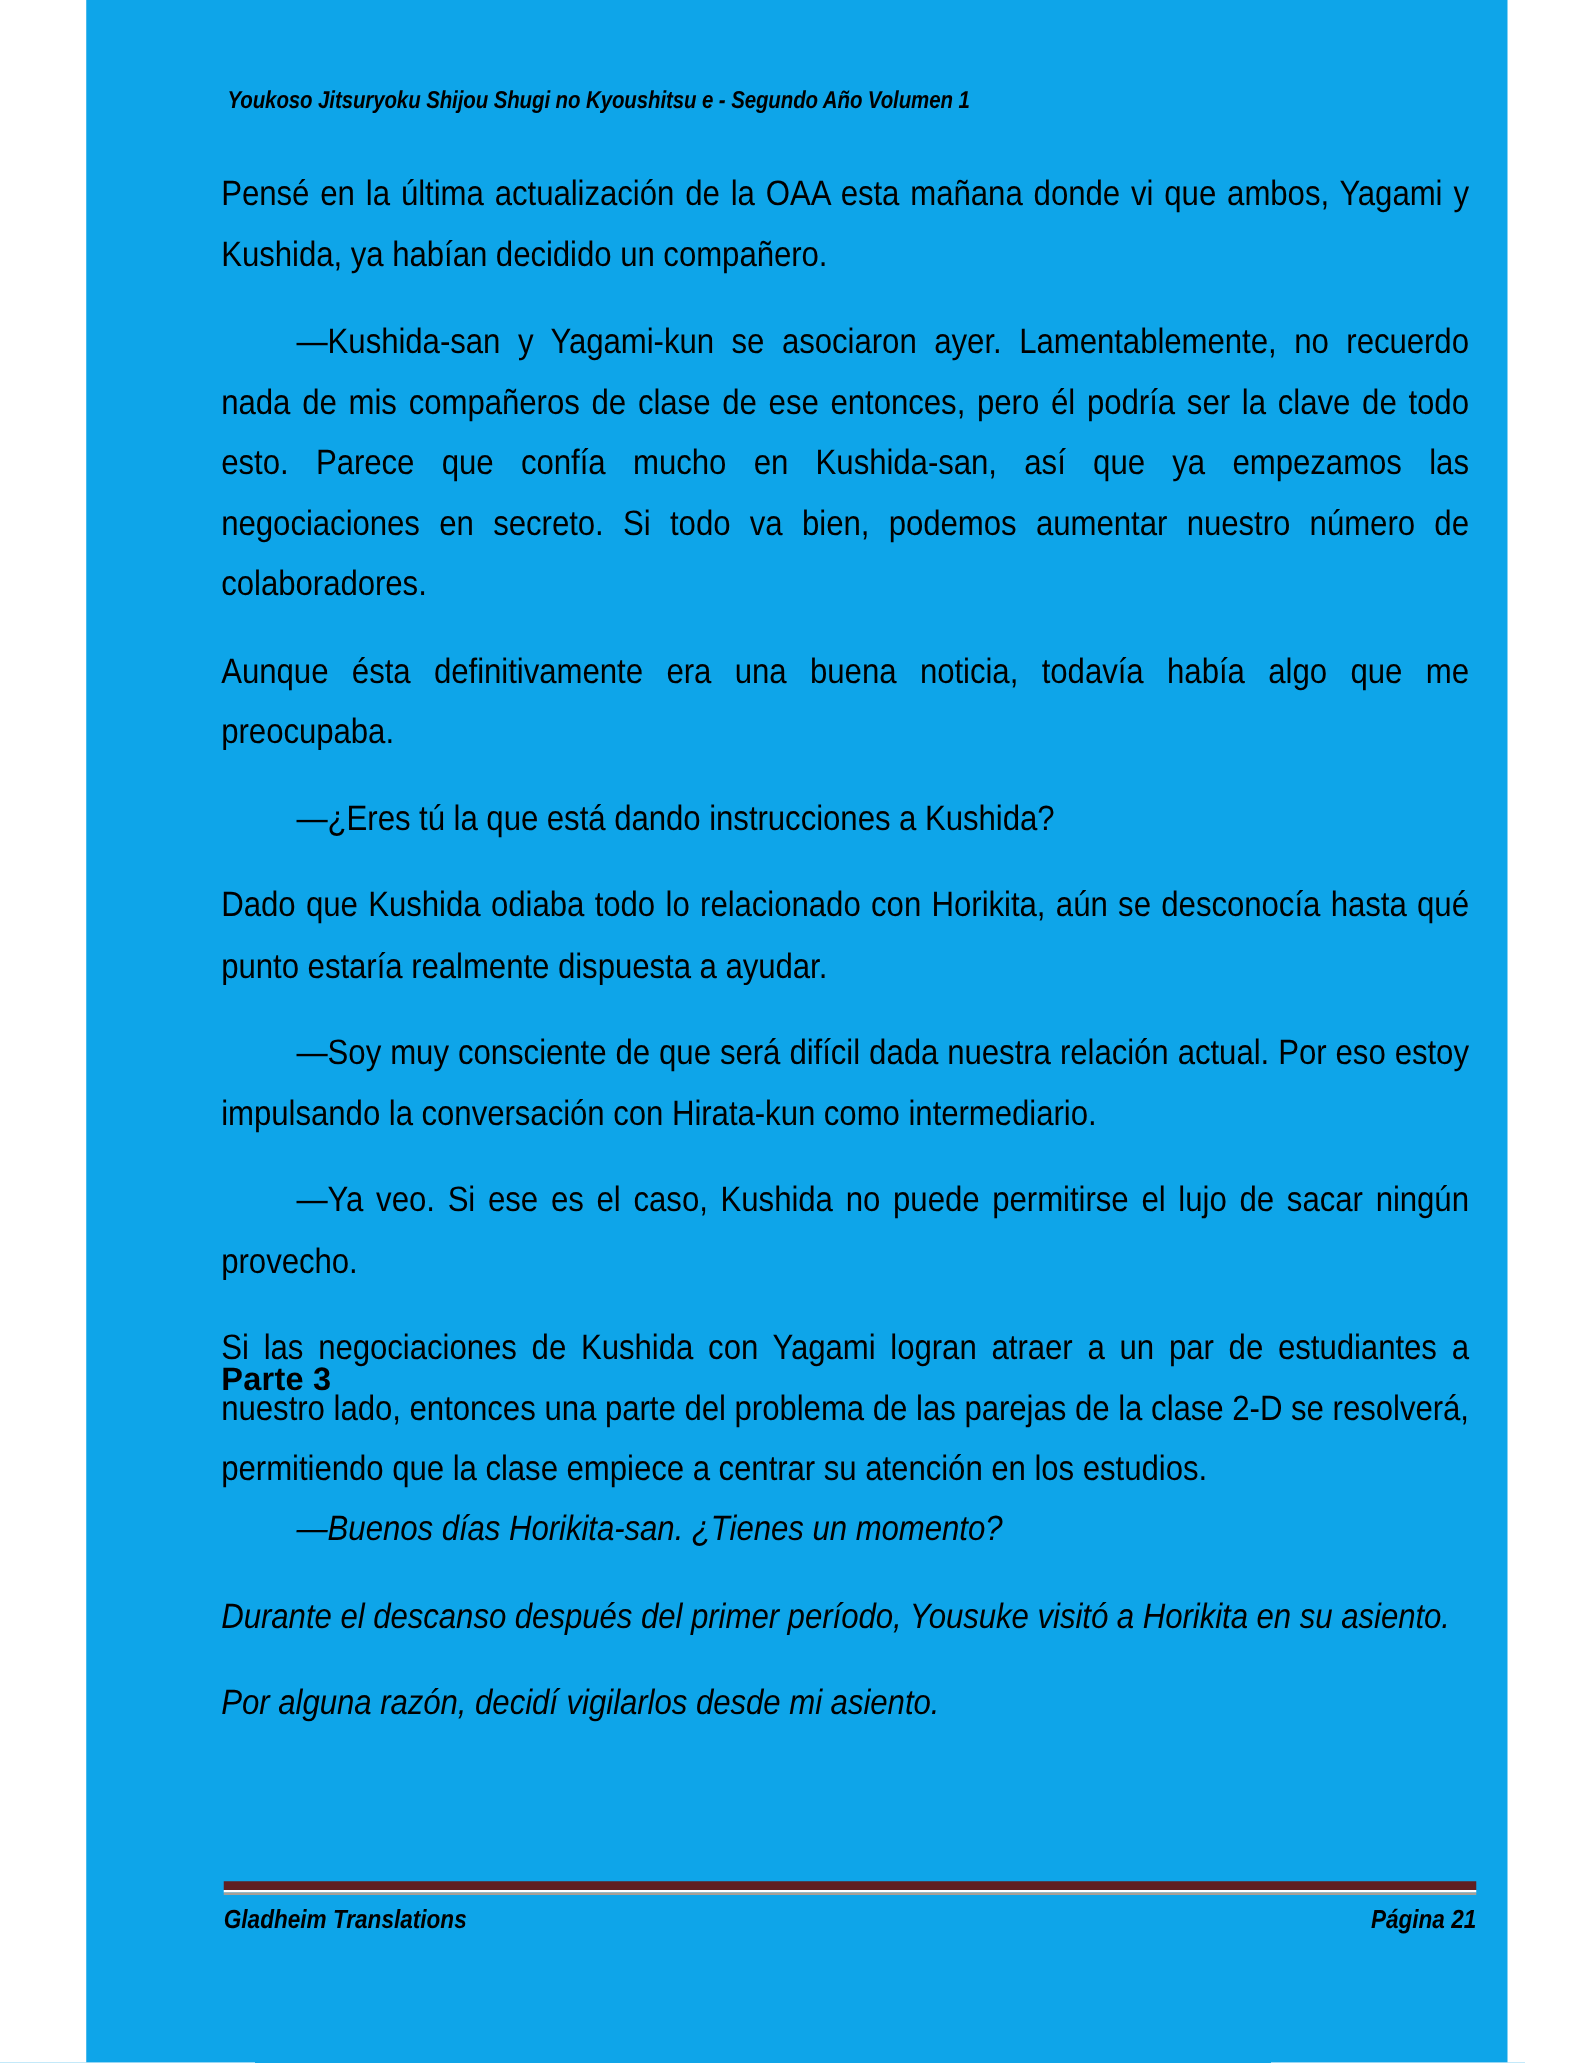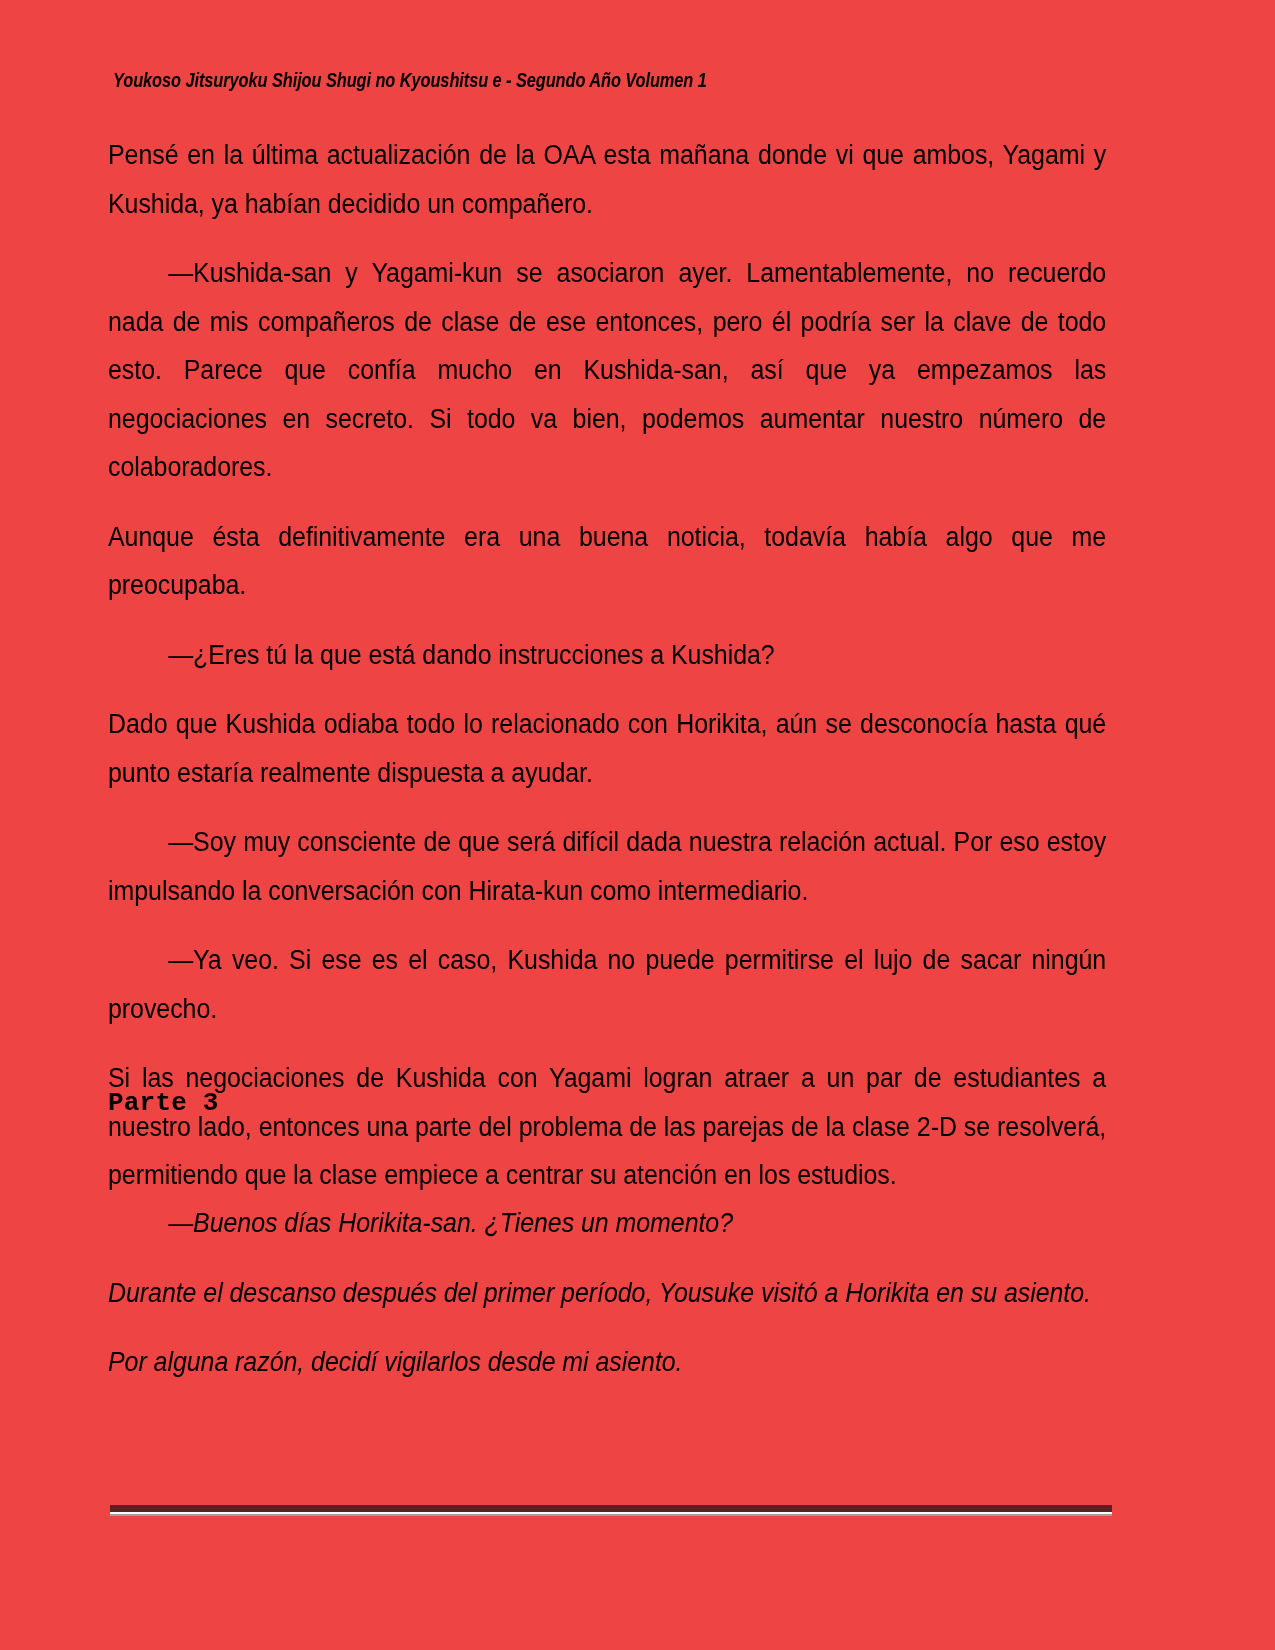--- a/index.html
+++ b/index.html
@@ -2,23 +2,23 @@
 <html><head>
 <meta charset="utf-8">
 <style>
   html, body {
     margin: 0;
     padding: 0;
     background: #ffffff;
   }
   .page {
     position: relative;
-    width: 1275px;
+    width: 1137px;
     height: 1650px;
-    background: #ef4444;
+    background: #0ea5e9;
     margin: 0 auto;
     overflow: hidden;
     box-sizing: border-box;
     font-family: "Liberation Sans", "DejaVu Sans", sans-serif;
     color: #000000;
   }
 
   
   .header {
     position: absolute;
@@ -65,21 +65,21 @@
   }
   .para:last-child { margin-bottom: 0; }
   .para.indent { text-indent: 68px; }
   .para.last-line-left { text-align-last: left; }
 
   
   .section-heading {
     position: absolute;
     left: 108px;
     top: 1088px;
-    font-family: Liberation Mono, monospace;
+    font-family: Liberation Sans, sans-serif;
     font-size: 26px;
     font-weight: bold;
     letter-spacing: 0.2px;
     color: #000000;
   }
 
   
   .body-col-2 {
     position: absolute;
     top: 1198px;
@@ -179,14 +179,18 @@
     <p class="para last-line-left">Durante el descanso después del primer período, Yousuke visitó a Horikita en su asiento.</p>
     <p class="para last-line-left">Por alguna razón, decidí vigilarlos desde mi asiento.</p>
   </div>
 
   <div class="footer-rule-wrap">
     <div class="footer-rule-thick"></div>
     <div class="footer-rule-mid"></div>
     <div class="footer-rule-thin"></div>
   </div>
 
+  <div class="footer">
+    <span class="footer-left">Gladheim Translations</span>
+    <span class="footer-right">Página 21</span>
+  </div>
 
 </div>
 
 </body></html>

